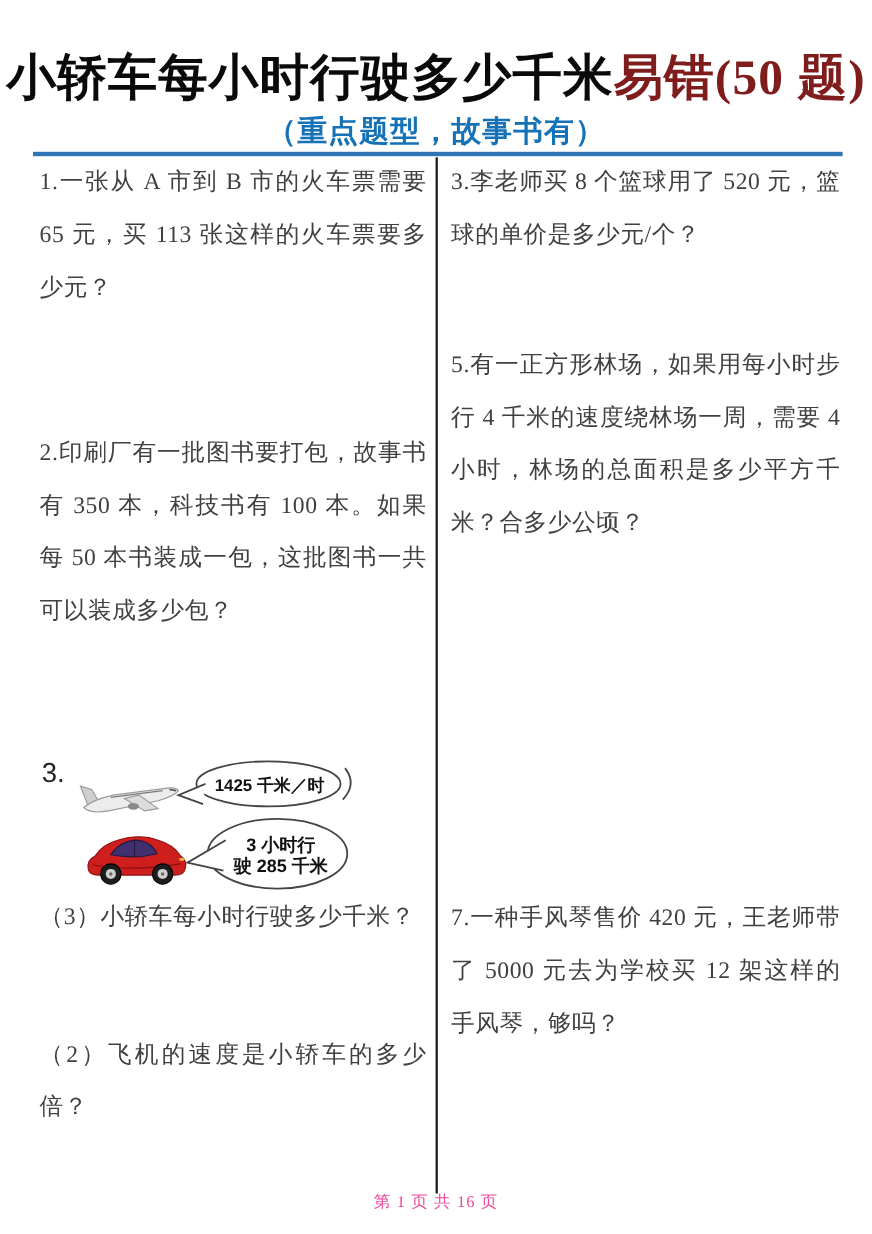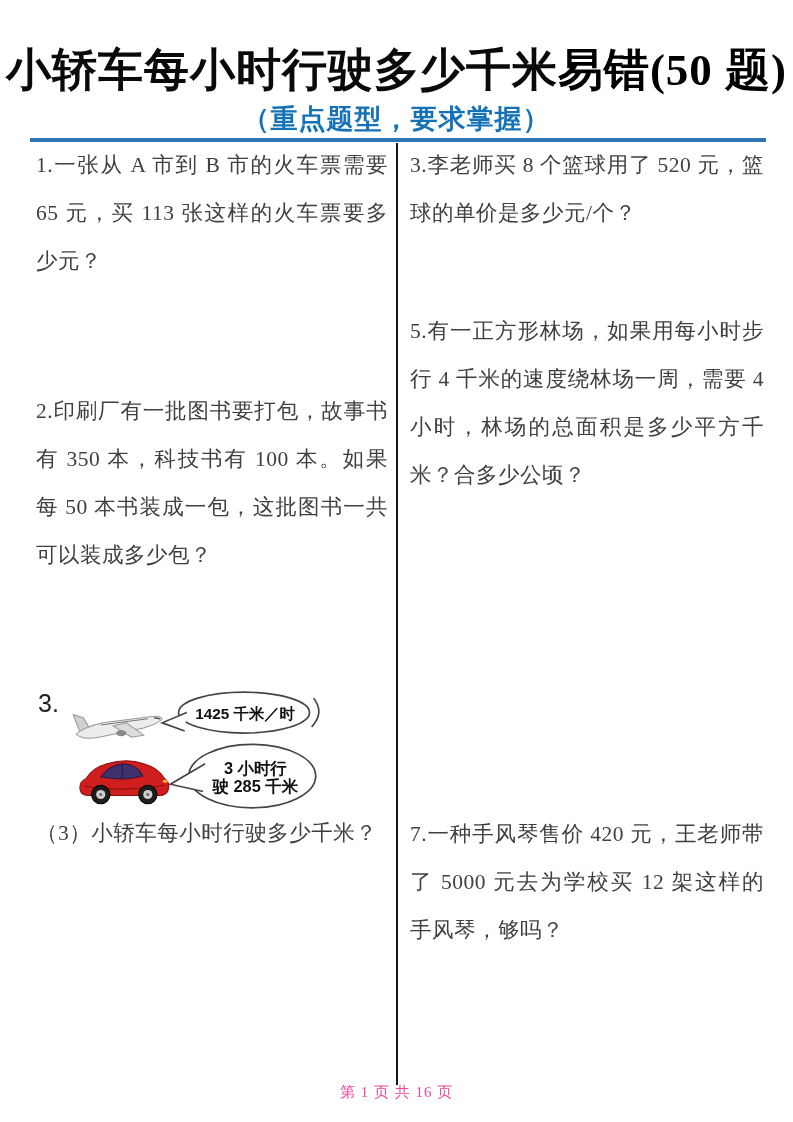--- a/index.html
+++ b/index.html
@@ -17,21 +17,21 @@
   .title {
     position: absolute;
     top: 40px; left: 0; right: 0;
     text-align: center;
     font-size: 45px;
     font-weight: 900;
     letter-spacing: 1px;
     color: #0a0a0a;
     white-space: nowrap;
   }
-  .title .hl { color: #000000; }
+  .title .hl { color: #7f1d1d; }
   .subtitle {
     position: absolute;
     top: 101px; left: 0; right: 0;
     text-align: center;
     font-size: 27px;
     font-weight: 700;
     color: #1572b6;
     letter-spacing: 1px;
   }
   .rule {
@@ -95,21 +95,21 @@
     fill: #111;
   }
 </style>
 </head>
 <body>
 
 <div class="page">
 
   <h1 class="title"><span>小轿车每小时行驶多少千米</span><span class="hl">易错(50 题)</span></h1>
 
-  <div class="subtitle">（重点题型，要求掌握）</div>
+  <div class="subtitle">（重点题型，故事书有）</div>
 
   <div class="rule"></div>
 
   <div class="content">
 
     <div class="vdivider"></div>
 
     <p class="prob col-l p1">1.一张从 A 市到 B 市的火车票需要 65 元，买 113 张这样的火车票要多少元？</p>
     <p class="prob col-l p2">2.印刷厂有一批图书要打包，故事书有 350 本，科技书有 100 本。如果每 50 本书装成一包，这批图书一共可以装成多少包？</p>
 
@@ -151,20 +151,21 @@
         <circle cx="30" cy="106" r="4.5" fill="#cfcfcf"></circle>
         <circle cx="30" cy="106" r="1.5" fill="#666"></circle>
         <circle cx="76" cy="106" r="9" fill="#1d1d1d" stroke="#000" stroke-width="1"></circle>
         <circle cx="76" cy="106" r="4.5" fill="#cfcfcf"></circle>
         <circle cx="76" cy="106" r="1.5" fill="#666"></circle>
         <ellipse cx="93" cy="93" rx="2.5" ry="1.5" fill="#f0b93b"></ellipse>
       </g>
     </svg>
 
     <p class="prob col-l q31">（3）小轿车每小时行驶多少千米？</p>
+    <p class="prob col-l q32">（2）飞机的速度是小轿车的多少倍？</p>
 
     <p class="prob col-r p4">3.李老师买 8 个篮球用了 520 元，篮球的单价是多少元/个？</p>
     <p class="prob col-r p5">5.有一正方形林场，如果用每小时步行 4 千米的速度绕林场一周，需要 4 小时，林场的总面积是多少平方千米？合多少公顷？</p>
     <p class="prob col-r p7">7.一种手风琴售价 420 元，王老师带了 5000 元去为学校买 12 架这样的手风琴，够吗？</p>
   </div>
 
   <div class="footer">第 1 页 共 16 页</div>
 </div>
 
 </body></html>

